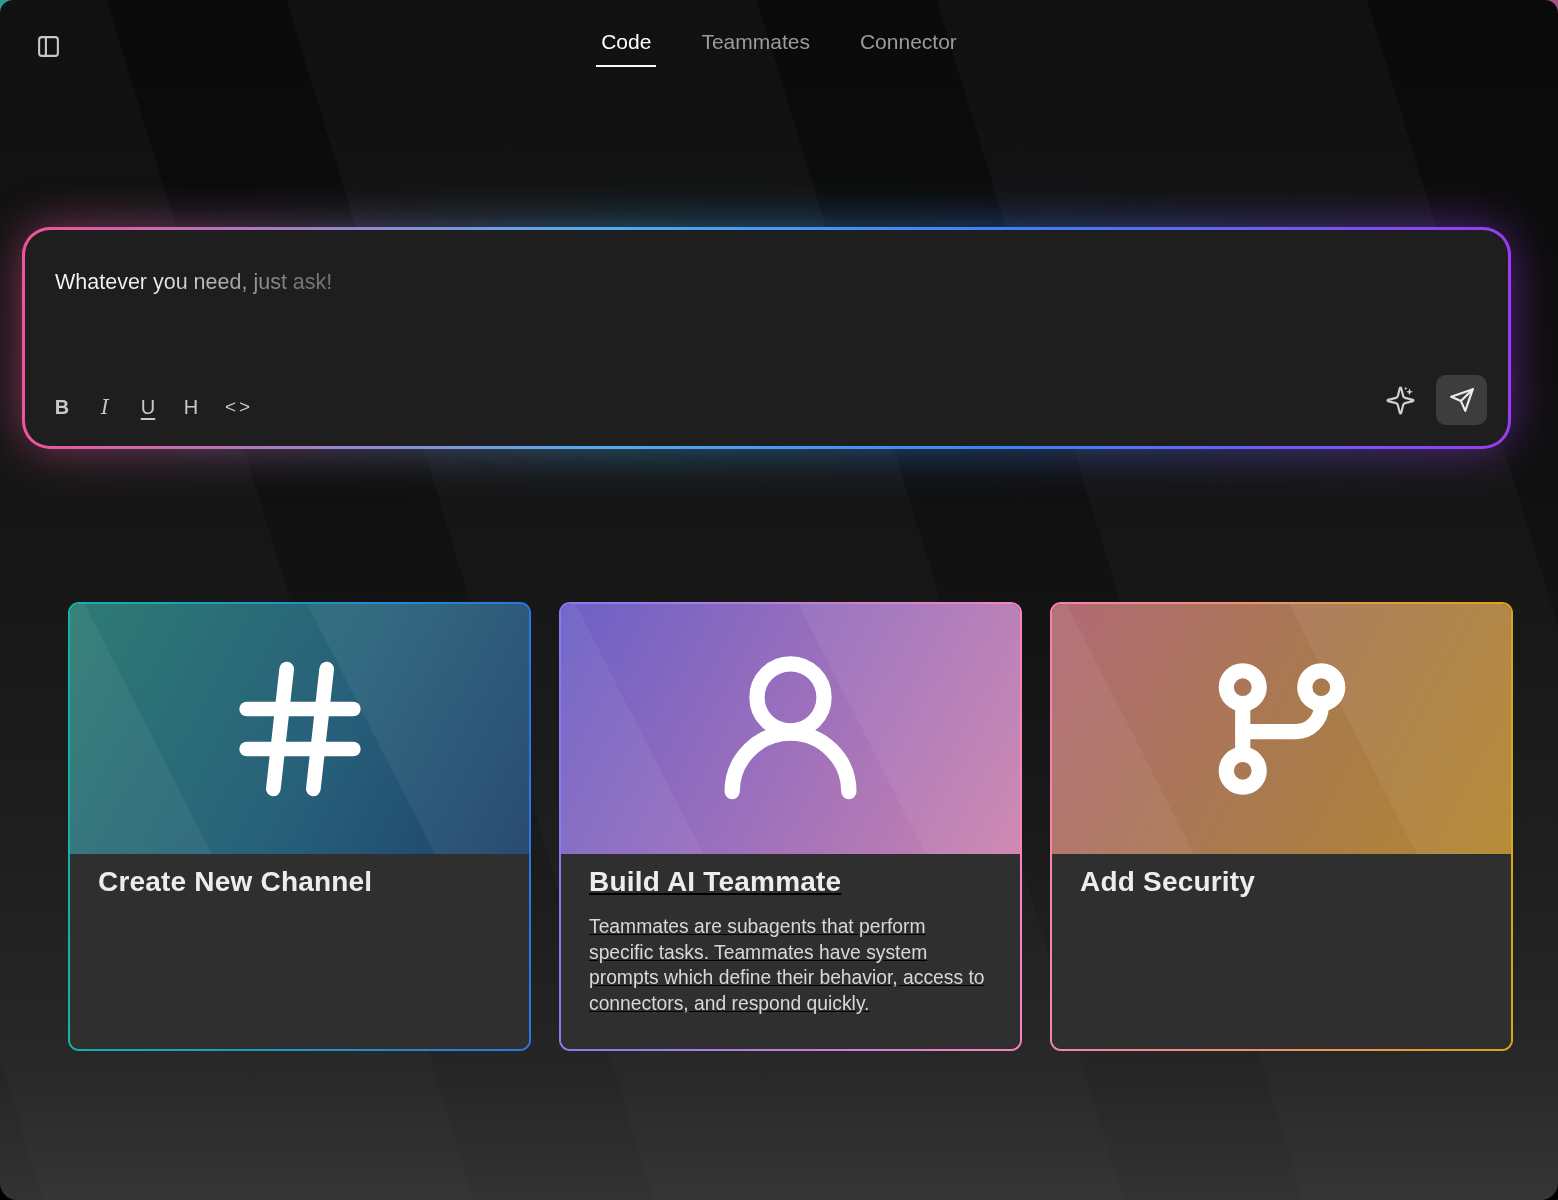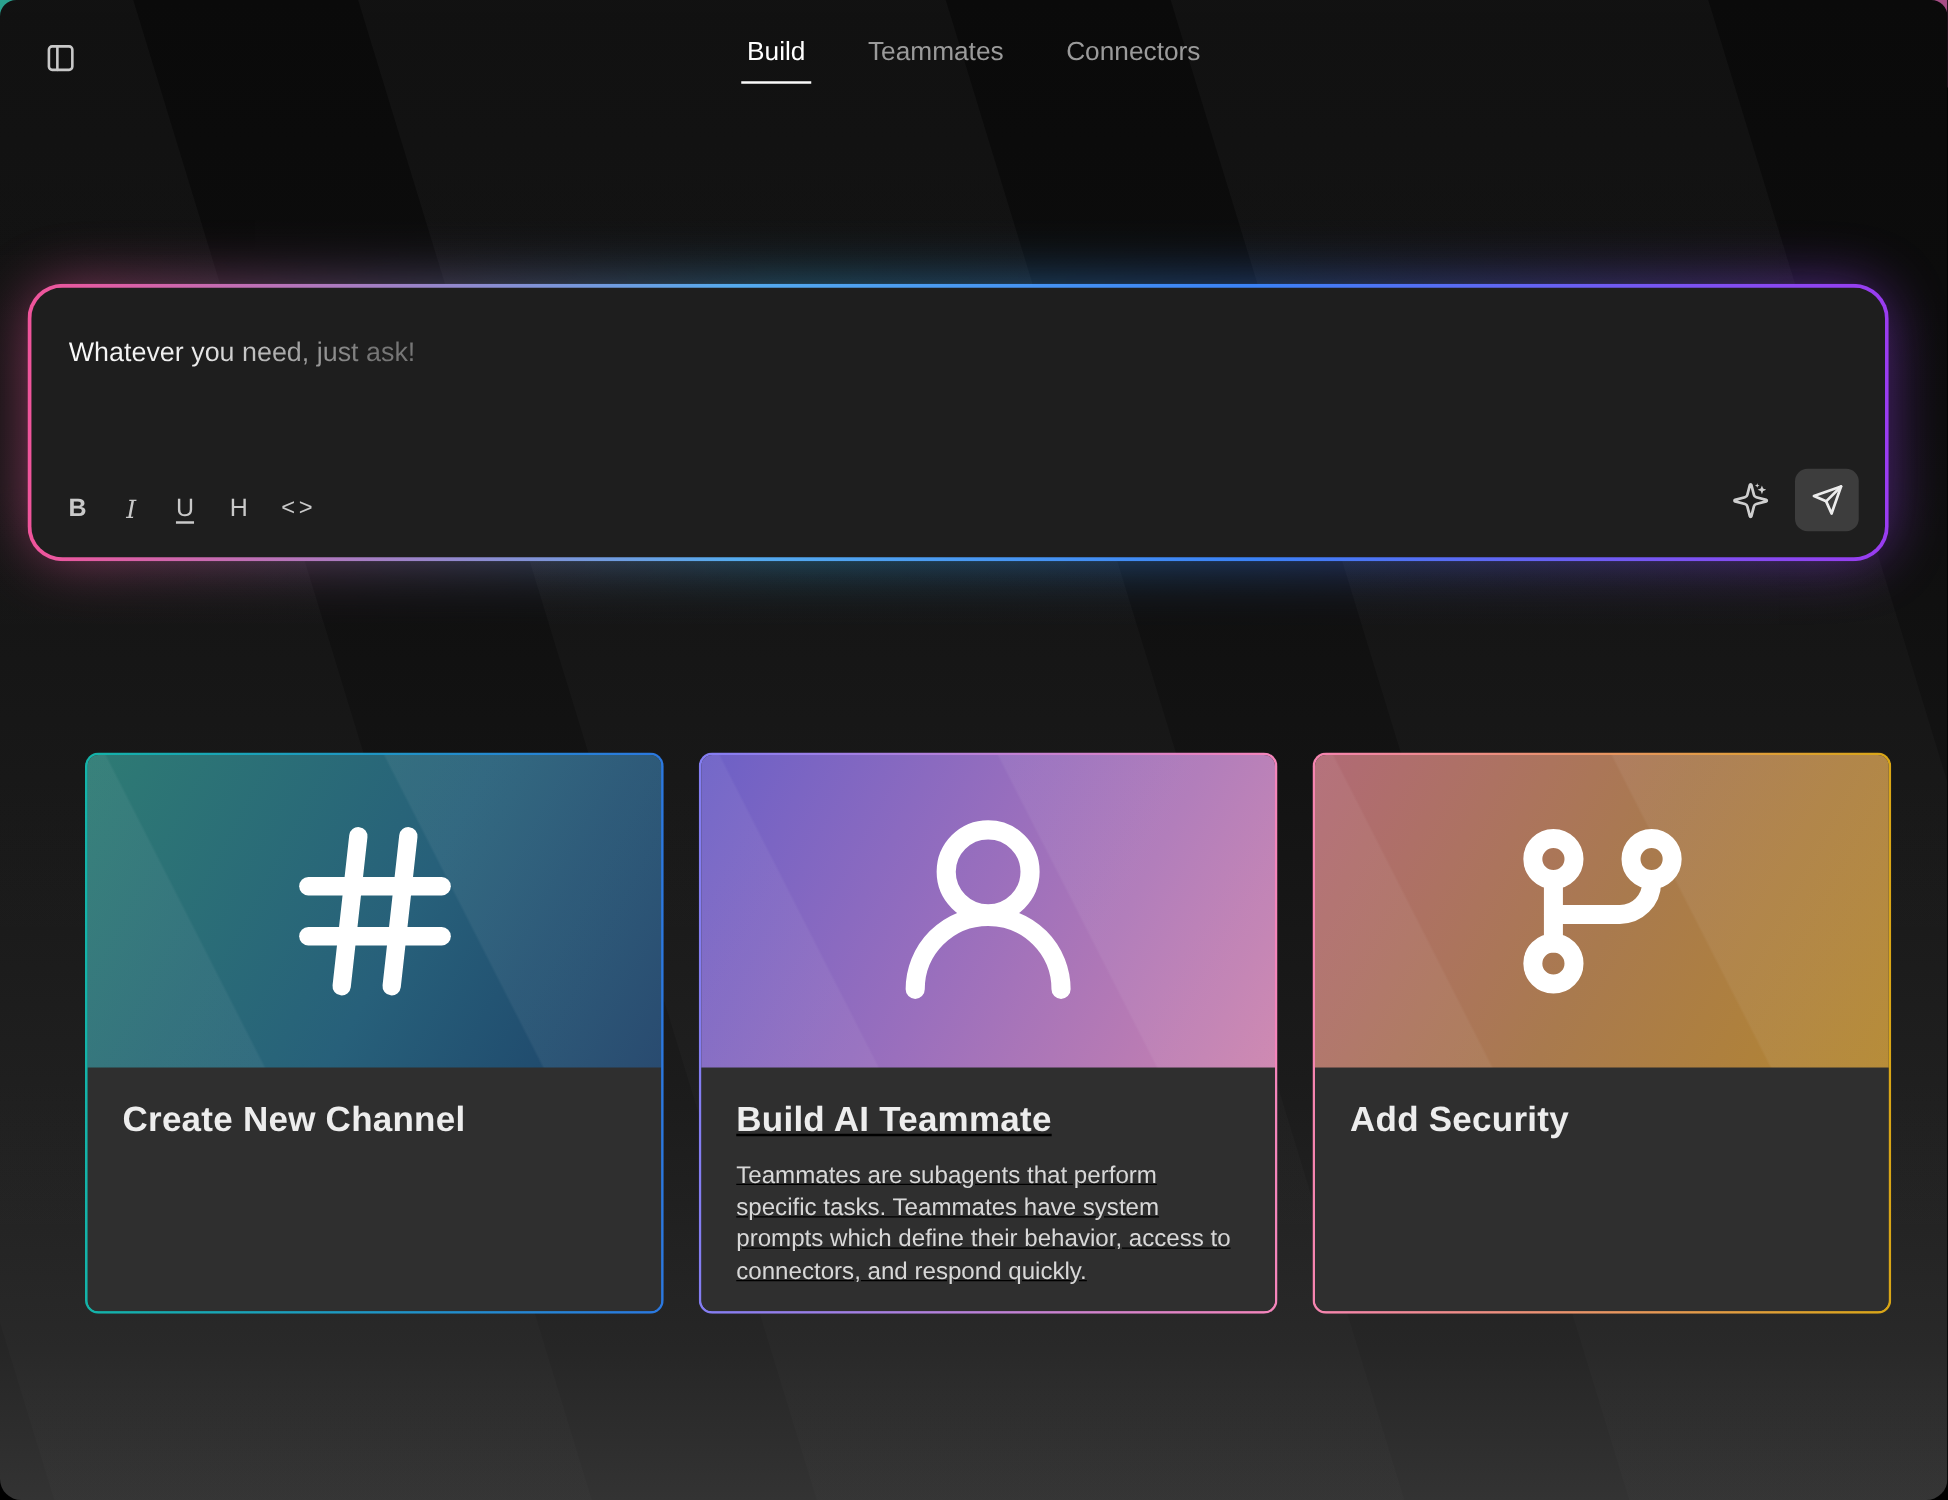--- a/index.html
+++ b/index.html
@@ -102,21 +102,21 @@
   .card-media::before{
     content:"";position:absolute;inset:0;
     background:
       linear-gradient(63deg,transparent 62%,rgba(255,255,255,0.055) 62.4%),
       linear-gradient(63deg,rgba(255,255,255,0.05) 24%,transparent 24.4%);
   }
   .card--channel .card-media{background:linear-gradient(118deg,#2e7b74 0%,#27607a 55%,#1d4168 100%);}
   .card--teammate .card-media{background:linear-gradient(118deg,#6c60c6 0%,#9a6fbd 48%,#cc83ae 100%);}
   .card--connector .card-media{background:linear-gradient(118deg,#b16a76 0%,#a97a4e 52%,#b3862e 100%);}
   .card-media svg{position:relative;}
-  .card-body{padding:26px 28px 0 28px;background:#2f2f2f;flex:1;}
+  .card-body{padding:12px 28px 0 28px;background:#2f2f2f;flex:1;}
   .card-title{margin:0 0 16px 0;font-size:28px;font-weight:700;color:#ededed;letter-spacing:.2px;}
   .card-desc{margin:0;font-size:19.3px;line-height:1.33;color:#d8d8d8;}
 </style>
 </head>
 <body>
 
 <div class="desktop-accent"></div>
 
 <div class="window">
   <div class="band b1"></div>
@@ -126,23 +126,23 @@
   <header class="topbar">
     <button class="sidebar-toggle">
       <span style="display:flex">
         <svg width="25" height="25" viewBox="0 0 24 24" fill="none" stroke="currentColor" stroke-width="2" stroke-linecap="round" stroke-linejoin="round">
           <rect x="3" y="3" width="18" height="18" rx="2.5"></rect>
             <path d="M9.5 3v18"></path>
         </svg>
       </span>
     </button>
     <nav class="main-nav">
-      <a class="tab active">Build</a>
+      <a class="tab active">Code</a>
       <a class="tab">Teammates</a>
-      <a class="tab">Connectors</a>
+      <a class="tab">Connector</a>
     </nav>
   </header>
 
   <section class="composer-wrap">
     <div class="composer-glow"></div>
     <div class="composer">
       <div class="placeholder">Whatever you need, just ask!</div>
 
       <div class="fmt-toolbar">
         <button class="fmt-btn bold">B</button>

